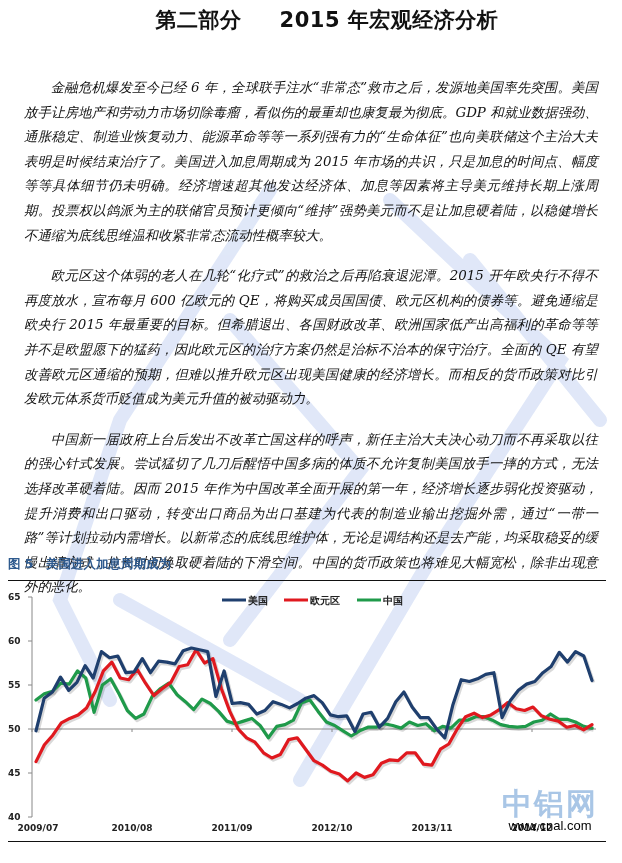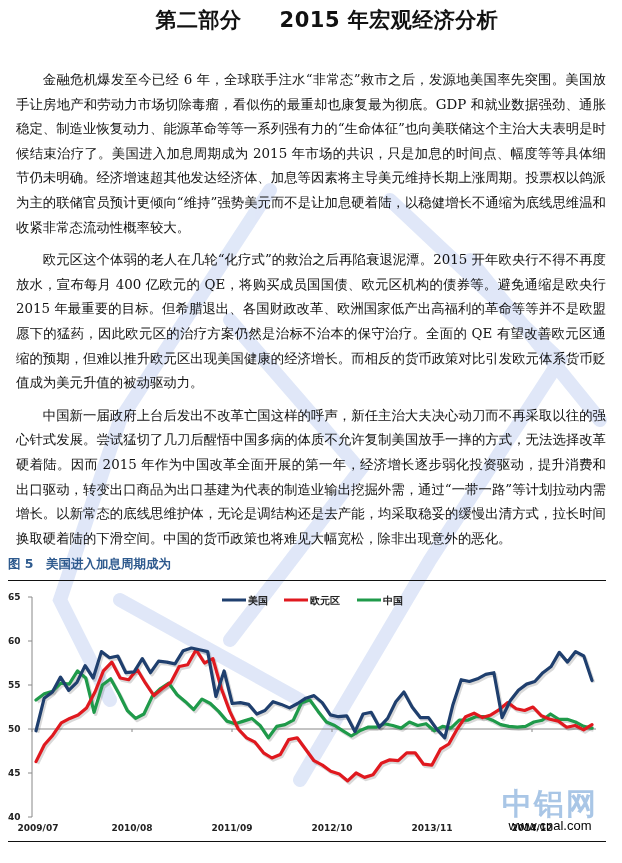--- a/index.html
+++ b/index.html
@@ -5,21 +5,21 @@
   html, body { margin: 0; padding: 0; background: #ffffff; }
   body { width: 622px; height: 863px; position: relative; overflow: hidden;
          font-family: "DejaVu Serif", "Liberation Serif", serif; color: #111; }
   .watermark { position: absolute; left: 0; top: 0; width: 622px; height: 863px; pointer-events: none; z-index: 0; }
   .page-title { position: absolute; top: 6px; left: 16px; width: 622px; text-align: center;
                 font-family: "DejaVu Sans", "Liberation Sans", sans-serif; font-weight: bold;
                 font-size: 21px; letter-spacing: 0.5px; z-index: 1; }
   .page-title .gap { display: inline-block; width: 38px; }
   .body-text { position: absolute; left: 8px; top: 60px; width: 606px; z-index: 1;
                font-size: 13.4px; line-height: 24.6px; text-align: justify; }
-  .body-text p { margin: 8px; text-indent: 2em; }
+  .body-text p { margin: 16px; text-indent: 2em; font-style: italic; }
   .fig-caption { position: absolute; left: 8px; top: 556px; width: 600px; z-index: 1;
                  font-family: "DejaVu Sans", "Liberation Sans", sans-serif; font-weight: bold;
                  font-size: 12.5px; color: #2e5a8e; }
   .fig-caption .num { display: inline-block; width: 38px; }
   .rule-top { position: absolute; left: 8px; top: 580px; width: 598px; height: 0; border-top: 1.5px solid #111; z-index: 1; }
   .rule-bottom { position: absolute; left: 8px; top: 841px; width: 598px; height: 0; border-top: 1.5px solid #111; z-index: 1; }
   .chart { position: absolute; left: 0; top: 585px; width: 622px; height: 255px; z-index: 1; }
   .source { position: absolute; left: 8px; top: 886px; font-family: "DejaVu Sans", "Liberation Sans", sans-serif;
             font-style: italic; font-size: 10.5px; color: #2e5a8e; z-index: 1; }
   .source .gap { display: inline-block; width: 14px; }
@@ -41,21 +41,21 @@
     <path d="M120 600 L300 700"></path>
   </g>
 </svg>
 
 <div class="page-title">
   <span>第二部分</span><span class="gap"></span><span>2015 年宏观经济分析</span>
 </div>
 
 <div class="body-text">
   <p>金融危机爆发至今已经 6 年，全球联手注水“非常态”救市之后，发源地美国率先突围。美国放手让房地产和劳动力市场切除毒瘤，看似伤的最重却也康复最为彻底。GDP 和就业数据强劲、通胀稳定、制造业恢复动力、能源革命等等一系列强有力的“生命体征”也向美联储这个主治大夫表明是时候结束治疗了。美国进入加息周期成为 2015 年市场的共识，只是加息的时间点、幅度等等具体细节仍未明确。经济增速超其他发达经济体、加息等因素将主导美元维持长期上涨周期。投票权以鸽派为主的联储官员预计更倾向“维持”强势美元而不是让加息硬着陆，以稳健增长不通缩为底线思维温和收紧非常态流动性概率较大。</p>
-  <p>欧元区这个体弱的老人在几轮“化疗式”的救治之后再陷衰退泥潭。2015 开年欧央行不得不再度放水，宣布每月 400 亿欧元的 QE，将购买成员国国债、欧元区机构的债券等。避免通缩是欧央行 2015 年最重要的目标。但希腊退出、各国财政改革、欧洲国家低产出高福利的革命等等并不是欧盟愿下的猛药，因此欧元区的治疗方案仍然是治标不治本的保守治疗。全面的 QE 有望改善欧元区通缩的预期，但难以推升欧元区出现美国健康的经济增长。而相反的货币政策对比引发欧元体系货币贬值成为美元升值的被动驱动力。</p>
+  <p>欧元区这个体弱的老人在几轮“化疗式”的救治之后再陷衰退泥潭。2015 开年欧央行不得不再度放水，宣布每月 600 亿欧元的 QE，将购买成员国国债、欧元区机构的债券等。避免通缩是欧央行 2015 年最重要的目标。但希腊退出、各国财政改革、欧洲国家低产出高福利的革命等等并不是欧盟愿下的猛药，因此欧元区的治疗方案仍然是治标不治本的保守治疗。全面的 QE 有望改善欧元区通缩的预期，但难以推升欧元区出现美国健康的经济增长。而相反的货币政策对比引发欧元体系货币贬值成为美元升值的被动驱动力。</p>
   <p>中国新一届政府上台后发出不改革亡国这样的呼声，新任主治大夫决心动刀而不再采取以往的强心针式发展。尝试猛切了几刀后醒悟中国多病的体质不允许复制美国放手一摔的方式，无法选择改革硬着陆。因而 2015 年作为中国改革全面开展的第一年，经济增长逐步弱化投资驱动，提升消费和出口驱动，转变出口商品为出口基建为代表的制造业输出挖掘外需，通过“一带一路”等计划拉动内需增长。以新常态的底线思维护体，无论是调结构还是去产能，均采取稳妥的缓慢出清方式，拉长时间换取硬着陆的下滑空间。中国的货币政策也将难见大幅宽松，除非出现意外的恶化。</p>
 </div>
 
 <div class="fig-caption">
   <span class="num">图 5</span><span>美国进入加息周期成为</span>
 </div>
 <div class="rule-top"></div>
 
 <svg class="chart" id="chart" viewBox="0 0 622 255">
   <g id="axes">

